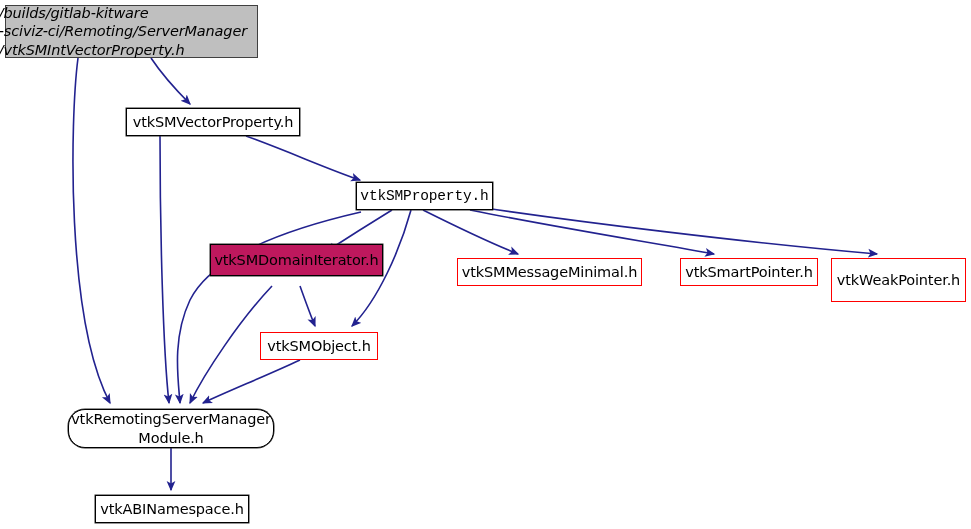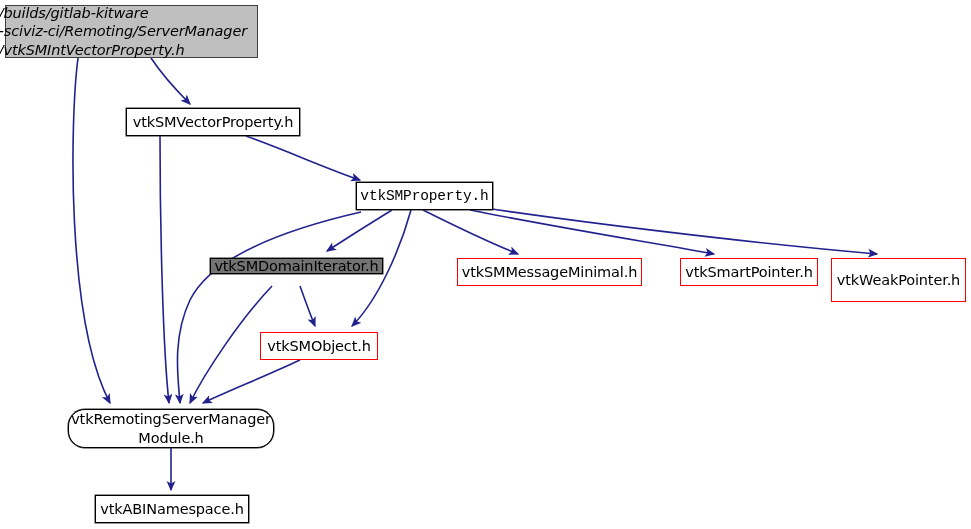--- a/index.html
+++ b/index.html
@@ -91,21 +91,21 @@
         <path d="M 171,448 C 171,462 171,478 171,490" fill="none" stroke="#22228f" stroke-width="1.6" marker-end="url(#arrowhead)"></path>
       </g>
   </svg>
 
   <div id="node-group">
       <div class="graph-node root" style="left: 5px; top: 5px; width: 253px; height: 53px; background: rgb(191, 191, 191); border-color: rgb(64, 64, 64); color: rgb(0, 0, 0);"><span class="node-label">/builds/gitlab-kitware
 -sciviz-ci/Remoting/ServerManager
 /vtkSMIntVectorProperty.h</span></div>
       <div class="graph-node thick" style="left: 104px; top: 108px; width: 174px; height: 28px; background: rgb(255, 255, 255); border-color: rgb(0, 0, 0); color: rgb(0, 0, 0); margin-left: 22px;"><span class="node-label">vtkSMVectorProperty.h</span></div>
       <div class="graph-node thick" style="left: 356px; top: 182px; width: 137px; height: 28px; background: rgb(255, 255, 255); border-color: rgb(0, 0, 0); color: rgb(0, 0, 0); font-family: Liberation Mono, monospace;"><span class="node-label">vtkSMProperty.h</span></div>
-      <div class="graph-node thick" style="left: 210px; top: 258px; width: 173px; height: 16px; background: #737373; border-color: rgb(0, 0, 0); color: rgb(0, 0, 0);"><span class="node-label">vtkSMDomainIterator.h</span></div>
+      <div class="graph-node thick" style="left: 210px; top: 244px; width: 173px; height: 32px; background: #be185d; border-color: rgb(0, 0, 0); color: rgb(0, 0, 0);"><span class="node-label">vtkSMDomainIterator.h</span></div>
       <div class="graph-node missing" style="left: 457px; top: 258px; width: 185px; height: 28px; background: rgb(255, 255, 255); border-color: rgb(255, 0, 0); color: rgb(0, 0, 0);"><span class="node-label">vtkSMMessageMinimal.h</span></div>
       <div class="graph-node missing" style="left: 668px; top: 258px; width: 138px; height: 28px; background: rgb(255, 255, 255); border-color: rgb(255, 0, 0); color: rgb(0, 0, 0); margin-left: 12px;"><span class="node-label">vtkSmartPointer.h</span></div>
       <div class="graph-node missing" style="left: 831px; top: 258px; width: 135px; height: 44px; background: rgb(255, 255, 255); border-color: rgb(255, 0, 0); color: rgb(0, 0, 0);"><span class="node-label">vtkWeakPointer.h</span></div>
       <div class="graph-node missing" style="left: 260px; top: 332px; width: 118px; height: 28px; background: rgb(255, 255, 255); border-color: rgb(255, 0, 0); color: rgb(0, 0, 0);"><span class="node-label">vtkSMObject.h</span></div>
       <div class="graph-node thick" style="left: 68px; top: 409px; width: 206px; height: 39px; background: rgb(255, 255, 255); border-color: rgb(0, 0, 0); color: rgb(0, 0, 0); border-radius: 17px;"><span class="node-label">vtkRemotingServerManager
 Module.h</span></div>
       <div class="graph-node thick" style="left: 95px; top: 495px; width: 154px; height: 28px; background: rgb(255, 255, 255); border-color: rgb(0, 0, 0); color: rgb(0, 0, 0);"><span class="node-label">vtkABINamespace.h</span></div>
     </div>
 
 </div>

